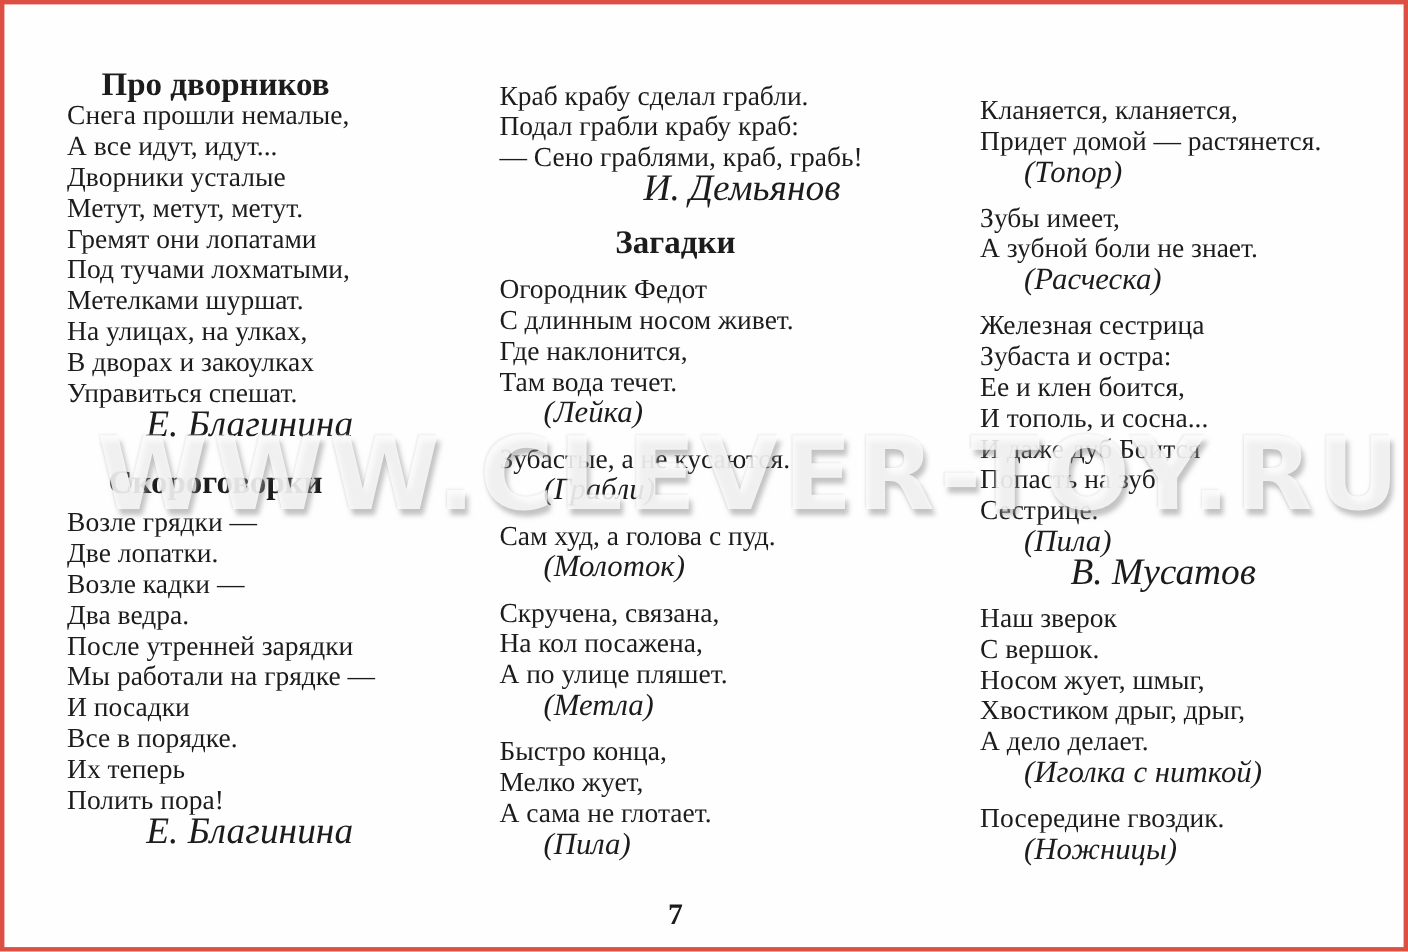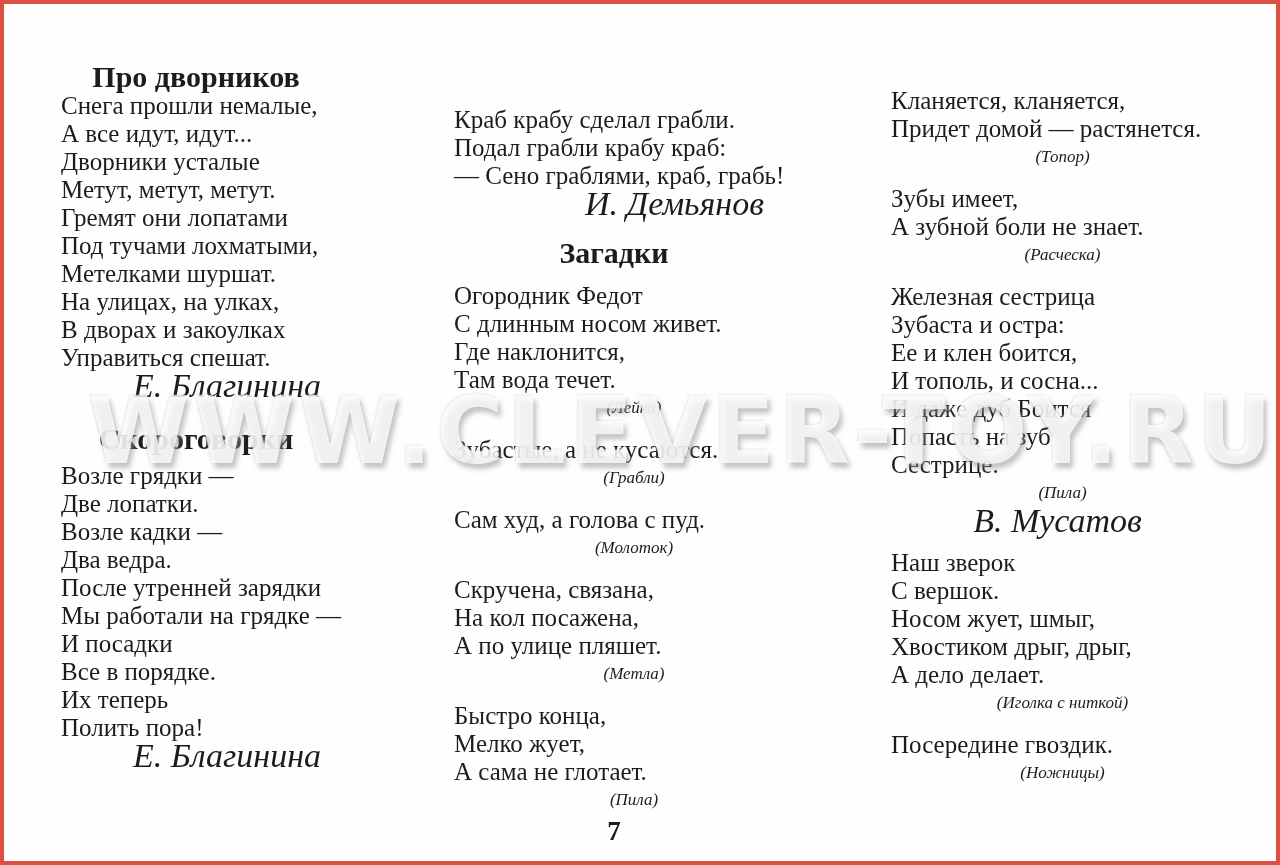--- a/index.html
+++ b/index.html
@@ -12,39 +12,39 @@
     position: relative;
   }
   .page {
     position: absolute; left: 0; top: 0;
     width: 1272px; height: 857px;
     border: 4px solid #de4f43;
     background: #fefefe;
   }
   .col { position: absolute; z-index: 1; }
   .col1 { left: 57px;  top: 58px; width: 270px; }
-  .col2 { left: 450px; top: 70px; width: 320px; margin-top: 32px; }
+  .col2 { left: 450px; top: 70px; width: 320px; }
   .col3 { left: 887px; top: 83px; width: 303px; }
   .line {
     font-size: 25px; line-height: 28px;
     white-space: nowrap;
   }
   .heading {
     font-size: 30px; line-height: 30px;
     font-weight: 700; text-align: center;
     margin: 0;
   }
   .author {
     font-size: 34px; line-height: 28px;
     font-style: italic; text-align: right;
     padding-right: 10px;
   }
   .answer {
-    font-size: 17px; line-height: 28px;
-    font-style: italic; text-align: center;
+    font-size: 28px; line-height: 28px;
+    font-style: italic; 
   }
   .col2 .answer { padding-left: 40px; }
   .col3 .answer { padding-left: 40px; }
   .col3 .author { text-align: center; padding-left: 30px; padding-right: 0; }
   .mt24 { margin-top: 24px; }
   .mt20 { margin-top: 20px; }
   .mt8  { margin-top: 8px; }
   .riddle { margin-top: 14px; }
   .watermark {
     position: absolute; z-index: 5;

